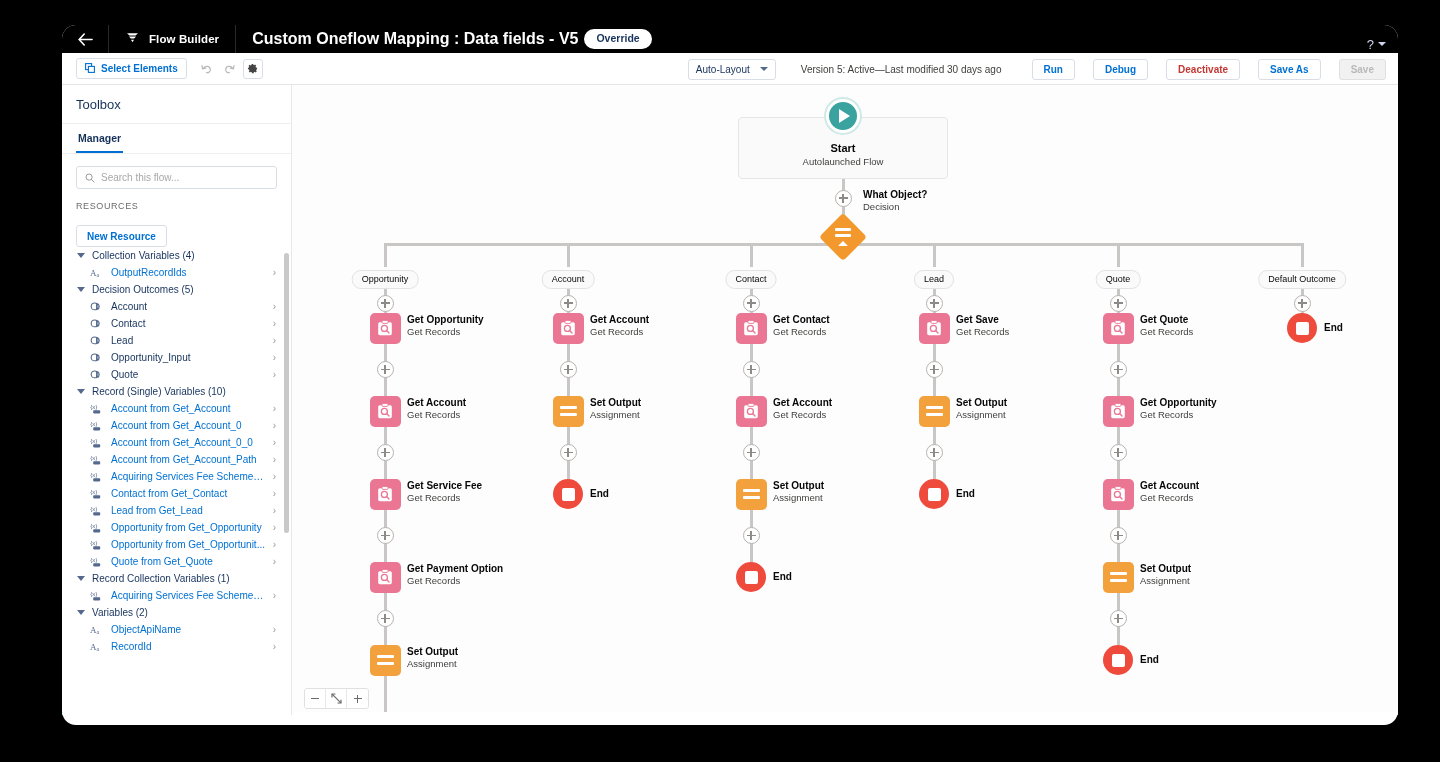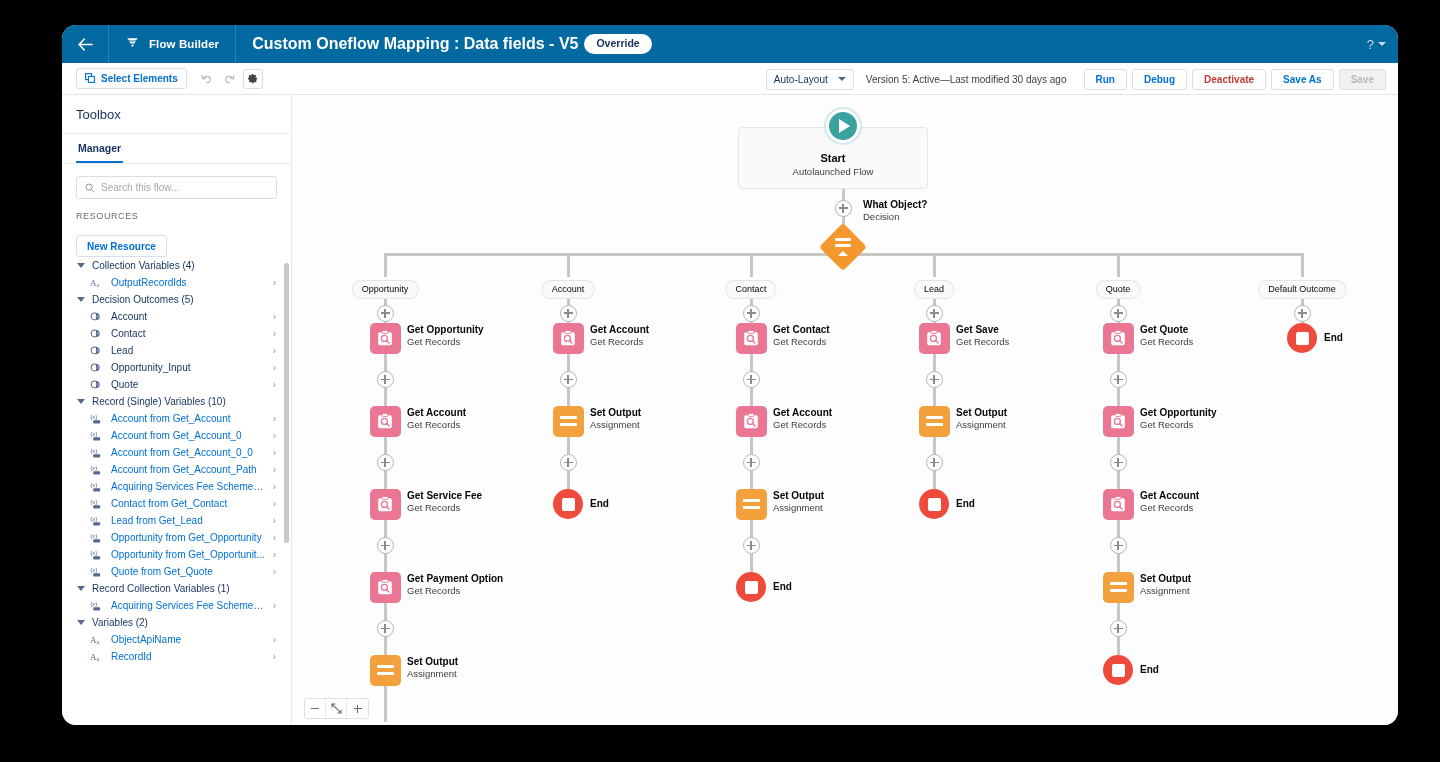--- a/index.html
+++ b/index.html
@@ -17,22 +17,22 @@
     width: 1336px; height: 700px;
     background: #ffffff;
     border-radius: 14px;
     overflow: hidden;
     box-shadow: 0 8px 30px rgba(0,0,0,0.45);
   }
 
   
   #app-header {
     position: relative;
-    height: 38px;
-    background: #0369a1;
+    height: 28px;
+    background: #000000;
     display: flex;
     align-items: center;
     color: #ffffff;
   }
   .hdr-back {
     width: 46px; height: 38px;
     display: flex; align-items: center; justify-content: center;
     cursor: pointer;
   }
   .hdr-back svg { display: block; }
@@ -103,21 +103,21 @@
     background: #ffffff;
     display: inline-flex; align-items: center; justify-content: center;
     cursor: pointer;
   }
   .icon-btn.flat { border: none; }
   .tb-gap { width: 10px; }
   .tb-gap-sm { width: 3px; }
 
   #toolbar-right {
     position: absolute; right: 12px; top: 0; height: 32px;
-    display: flex; align-items: center; gap: 0;
+    display: flex; align-items: center; gap: 13px;
   }
   .layout-select {
     display: flex; align-items: center; justify-content: space-between;
     width: 88px; height: 21px;
     border: 1px solid #d8dde6; border-radius: 3px;
     background: #fff;
     padding: 0 7px;
     font-size: 10px; color: #16325c;
     cursor: pointer;
     margin-right: 12px;
@@ -256,21 +256,21 @@
   
   #canvas {
     position: relative;
     flex: 1;
     background: #fdfdfd;
     overflow: hidden;
   }
 
   .start-card {
     position: absolute;
-    width: 190px; height: 62px;
+    width: 210px; height: 62px;
     background: #fafafa;
     border: 1px solid #e6e6e6;
     border-radius: 4px;
     text-align: center;
     cursor: pointer;
   }
   .start-title { font-size: 11px; font-weight: bold; color: #080707; margin-top: 24px; }
   .start-sub { font-size: 9.5px; color: #3e3e3c; margin-top: 2px; }
   .start-circle {
     position: absolute;

